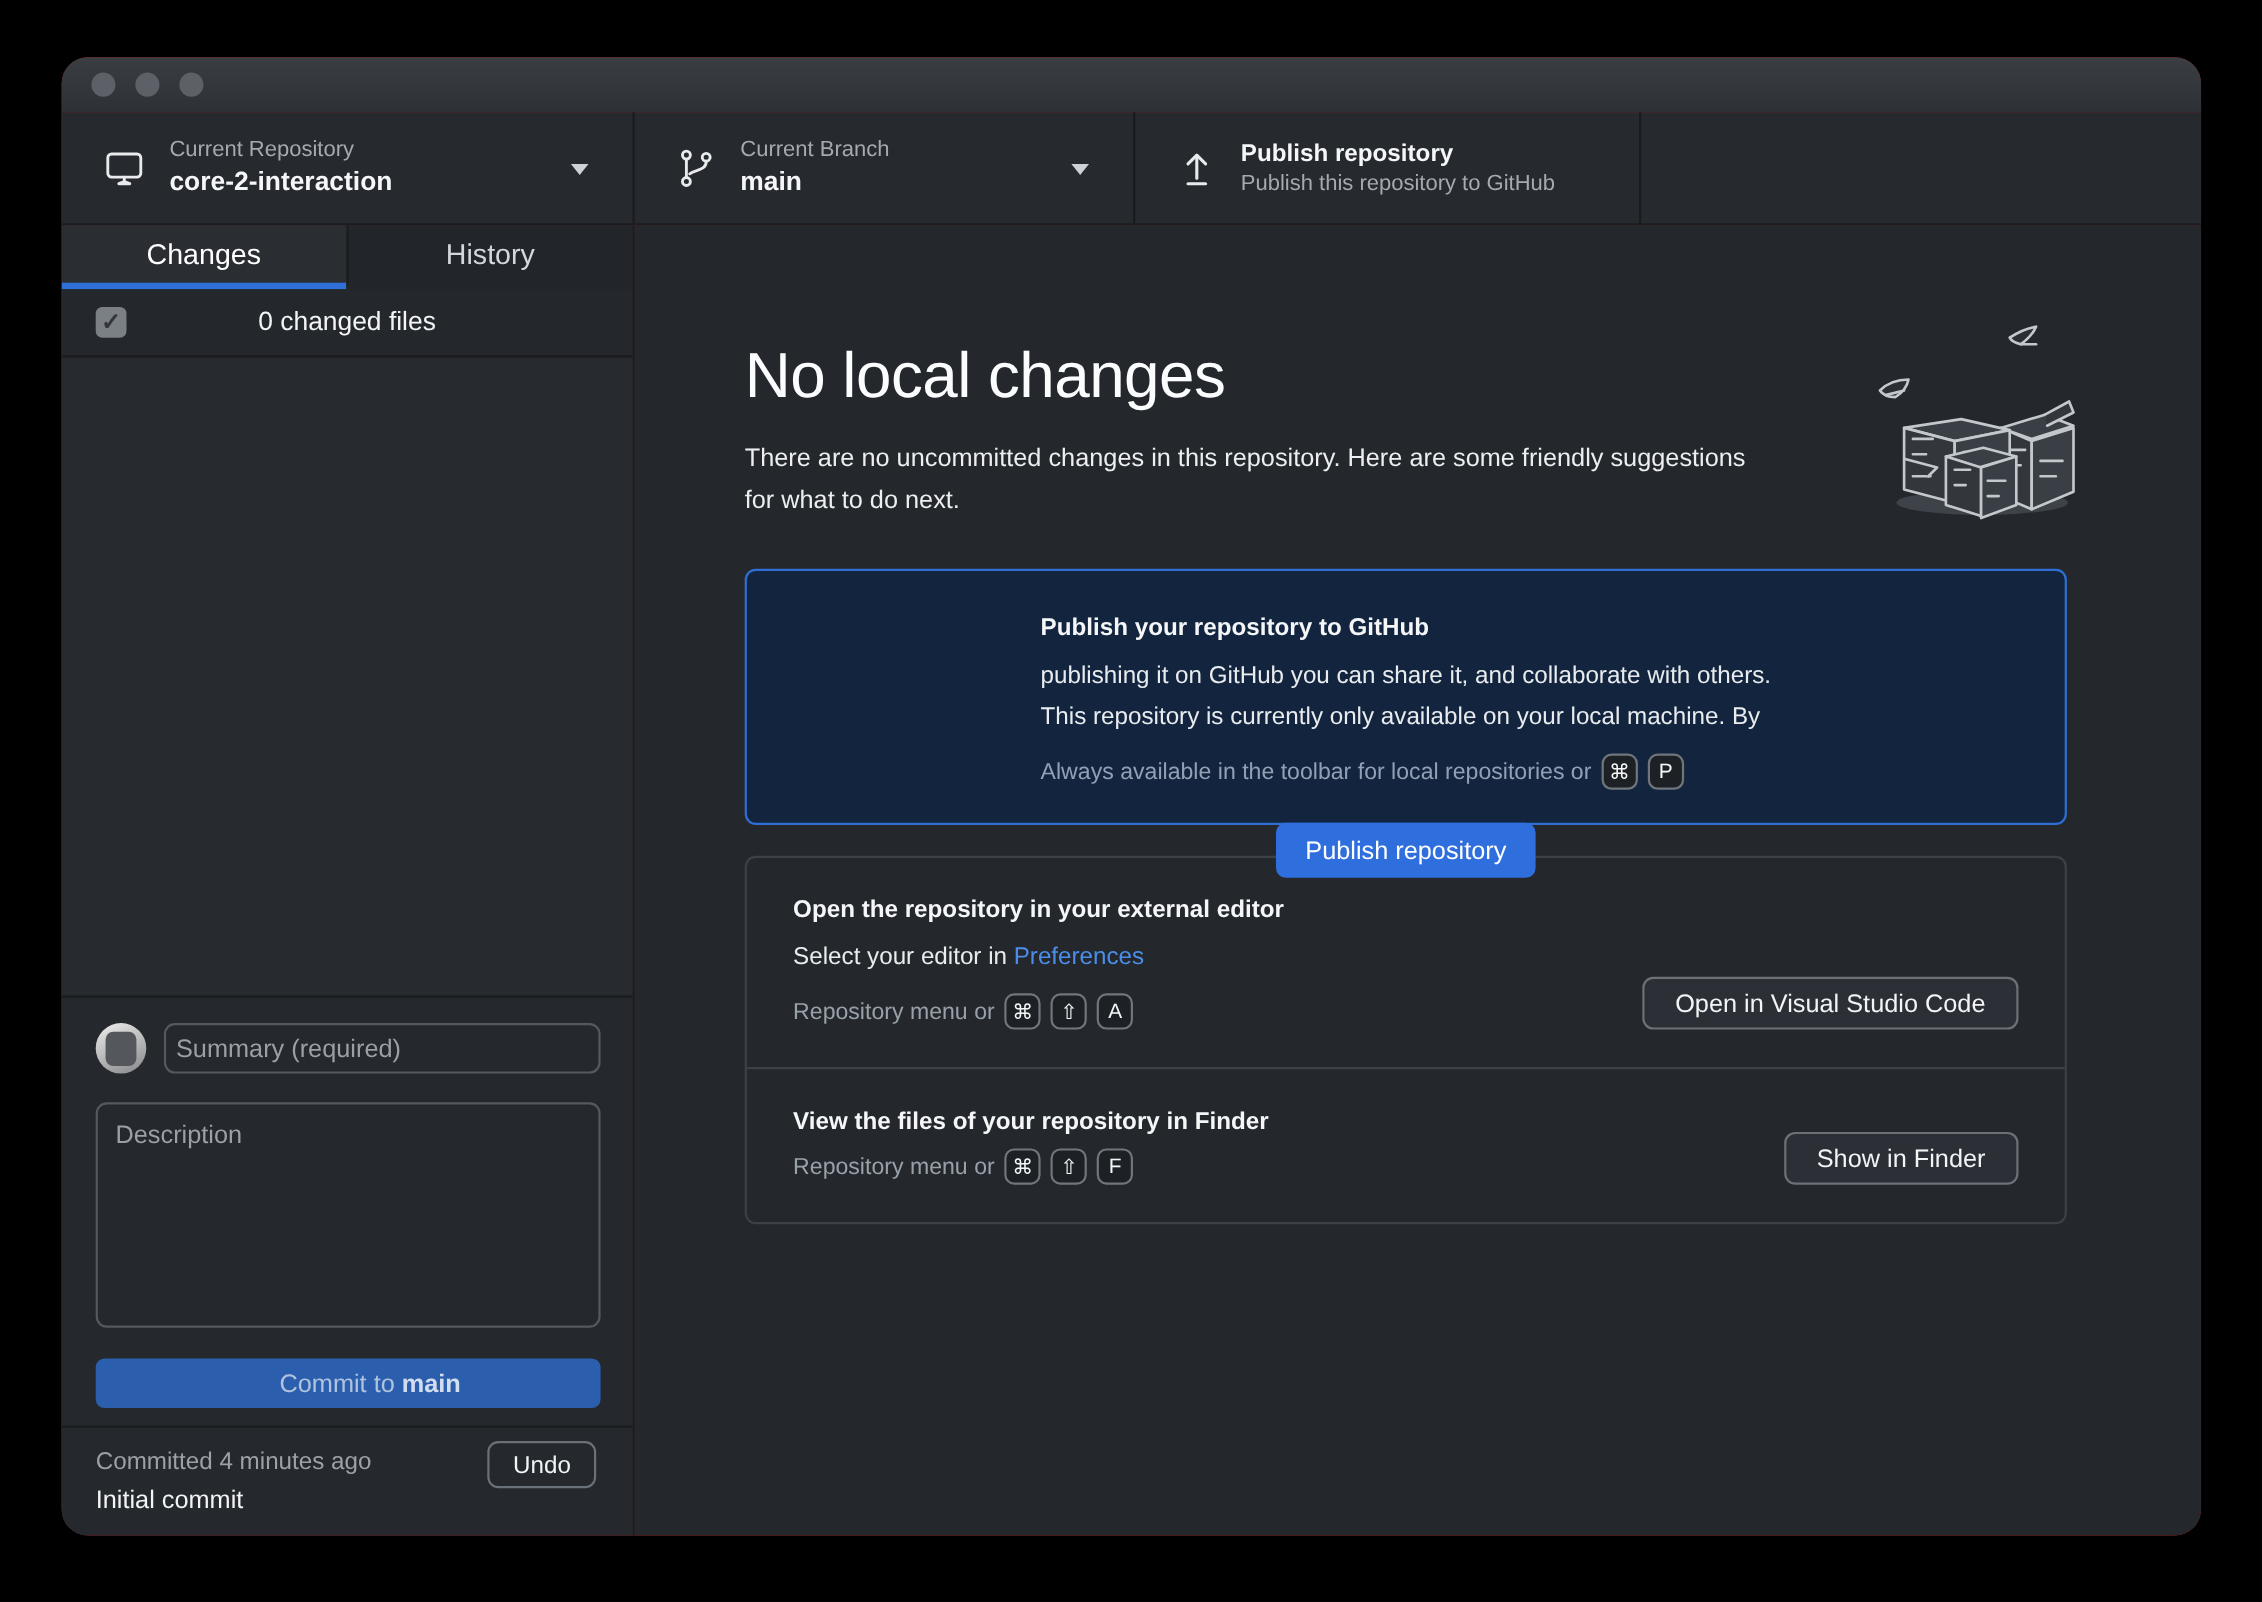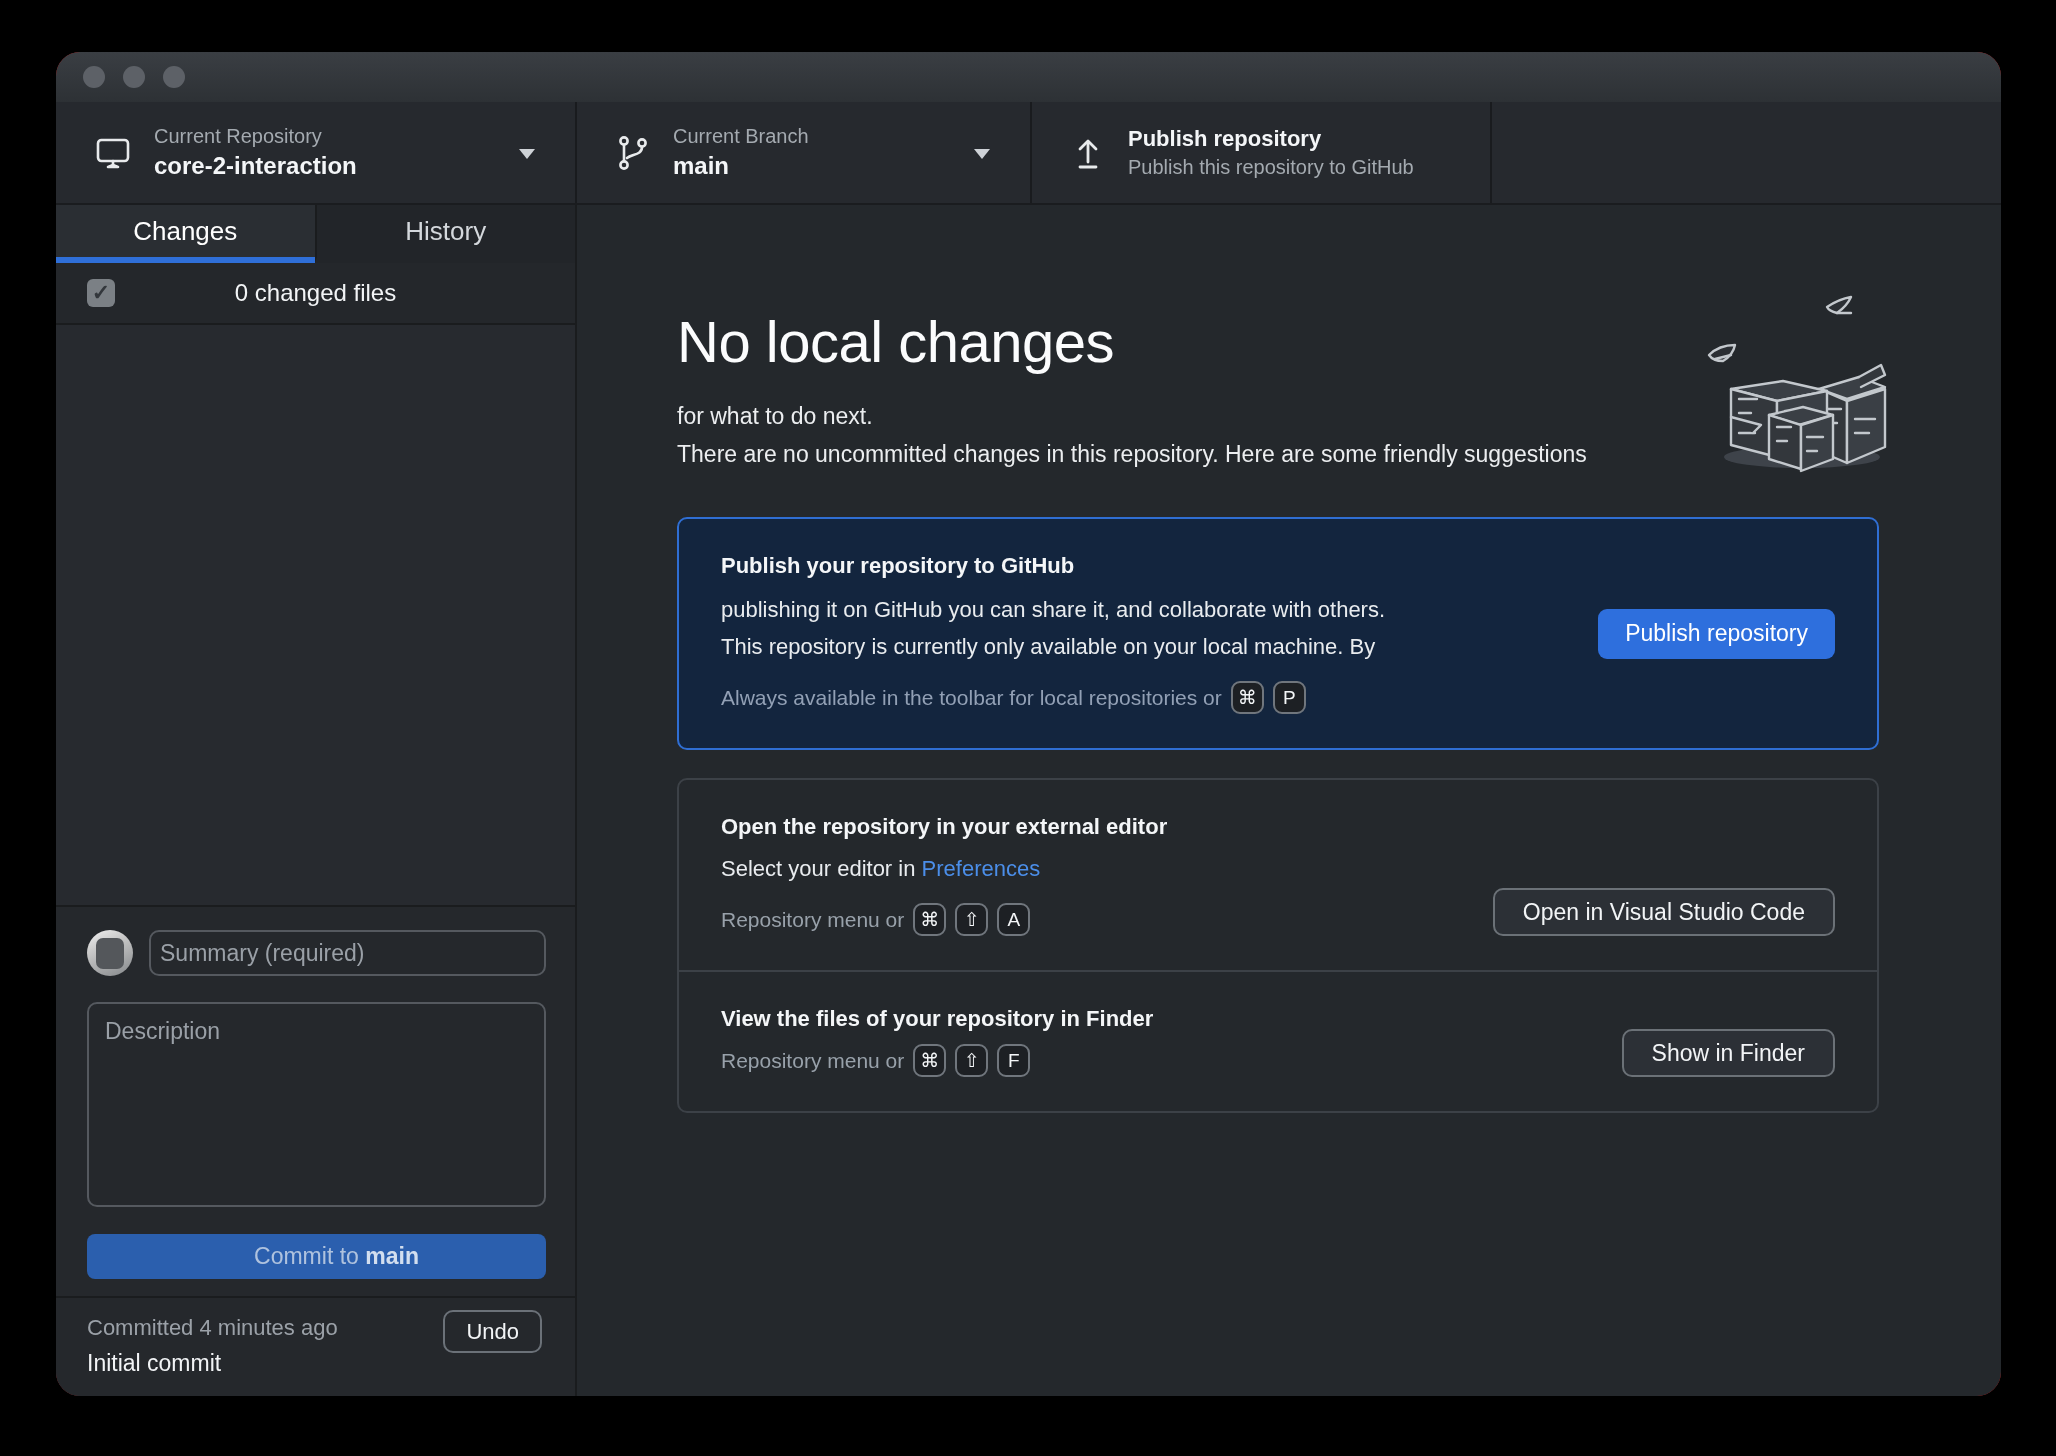--- a/index.html
+++ b/index.html
@@ -114,21 +114,21 @@
   
   .main { flex:1; background:#24282c; position:relative; padding:103px 0 0 100px; }
   .main h1 {
     font-size:58px; font-weight:300; color:#fbfcfd; letter-spacing:-0.5px;
   }
   .intro { margin-top:22px; font-size:23px; line-height:38px; color:#eceef0; }
   .illustration { position:absolute; right:94px; top:88px; }
   .cards { width:1202px; margin-top:44px; }
   .card-publish {
     background:#13253e; border:2px solid #2f6ed3; border-radius:10px;
-    padding:38px 42px; display:flex; align-items:center; gap:30px; height:233px;
+    padding:38px 42px; display:flex; align-items:center; gap:30px; height:233px;flex-direction:column;
   }
   .card-col { flex:1; min-width:0; }
   .card-title { font-size:22px; font-weight:700; color:#f4f6f8; }
   .card-body { margin-top:12px; font-size:22px; line-height:37px; color:#e9ecef; }
   .card-hint { margin-top:16px; font-size:21px; color:#98a1aa; display:flex; align-items:center; }
   .card-publish .card-hint { color:#92a0b5; }
   .kbd {
     display:inline-flex; align-items:center; justify-content:center;
     min-width:33px; height:33px; padding:0 5px; margin-left:9px;
     border:2px solid #70767d; border-radius:9px; background:#1d2024;
@@ -263,22 +263,22 @@
 
           <path d="M62 122 l34 -8 l30 8 l-34 10 z" fill="#3a3f45"></path>
           <path d="M62 122 l0 44 l32 10 l0 -44 z" fill="#33373c"></path>
           <path d="M94 132 l32 -10 l0 44 l-32 12 z" fill="#3a3f45"></path>
           <path d="M70 134 h14 M70 148 h10 M100 144 h16 M100 158 h10"></path>
         </svg>
       </div>
 
       <h1>No local changes</h1>
       <div class="intro">
+        <div>There are no uncommitted changes in this repository. Here are some friendly suggestions</div>
         <div>for what to do next.</div>
-        <div>There are no uncommitted changes in this repository. Here are some friendly suggestions</div>
       </div>
 
       <div class="cards">
 
         <div class="card-publish">
           <div class="card-col">
             <div class="card-title">Publish your repository to GitHub</div>
             <div class="card-body">
               <div>publishing it on GitHub you can share it, and collaborate with others.</div>
               <div>This repository is currently only available on your local machine. By</div>

